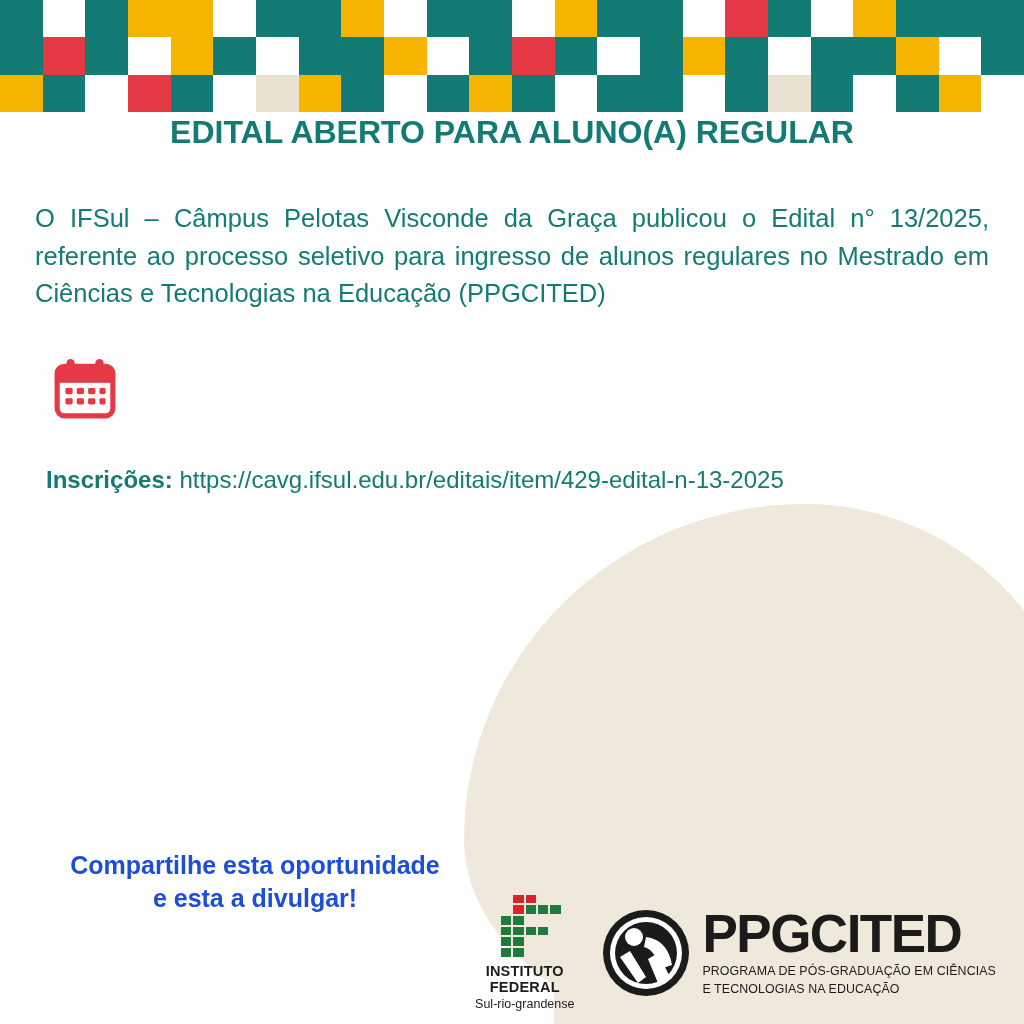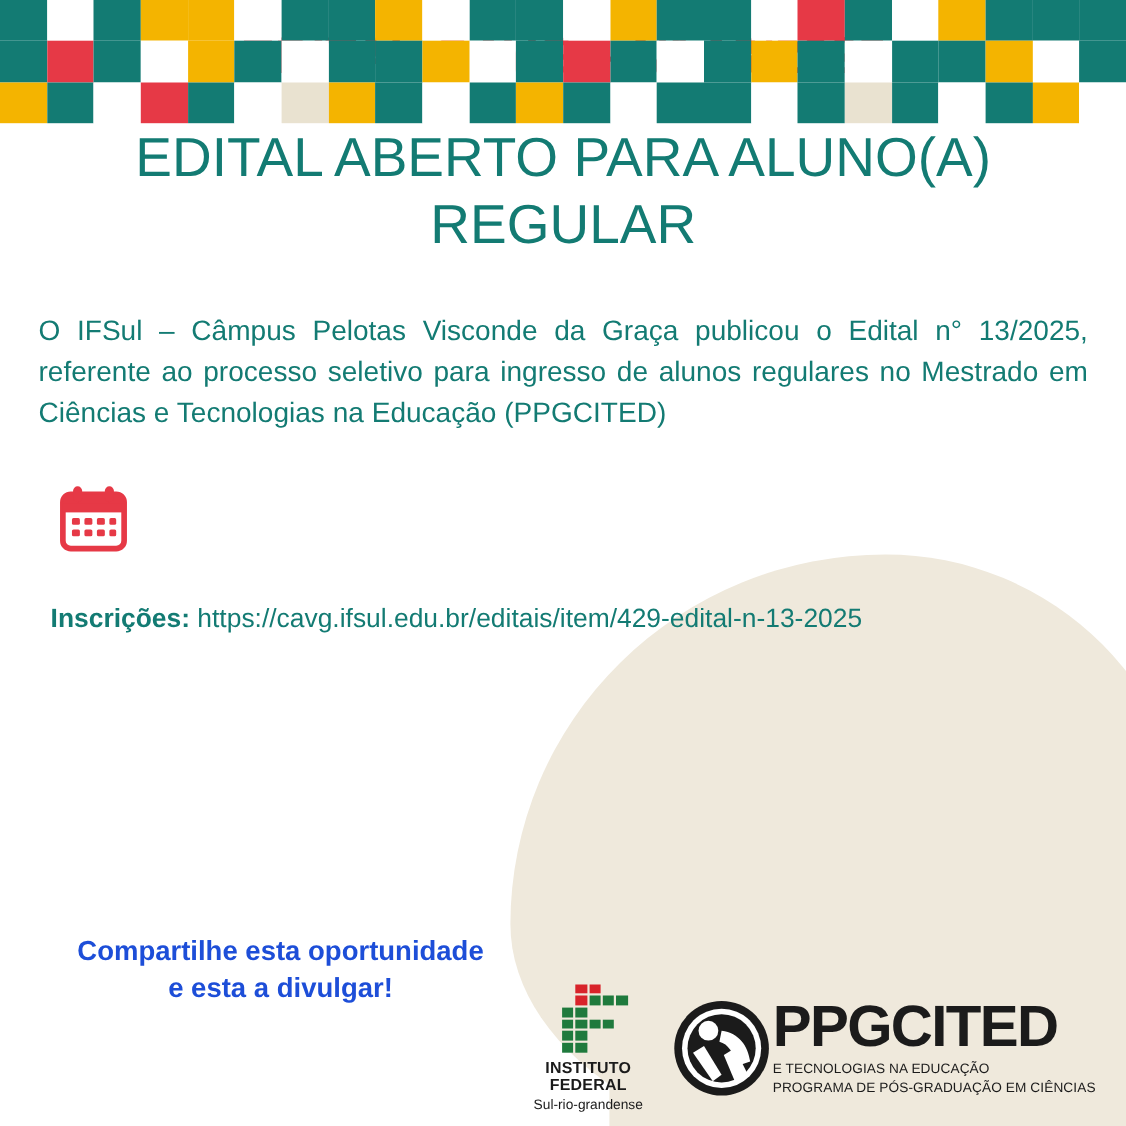--- a/index.html
+++ b/index.html
@@ -63,22 +63,22 @@
     text-align: center;
     color: #e63946;
     font-size: 47px;
     font-weight: bold;
     letter-spacing: -0.5px;
   }
   .title-teal {
     margin-top: 36px;
     text-align: center;
     color: #137b73;
-    font-size: 50px;
-    font-weight: normal;
+    font-size: 32px;
+    font-weight: bold;
     line-height: 1.22;
     padding: 0 50px;
   }
   .paragraph {
     margin: 48px 5px 0 5px;
     color: #137b73;
     font-size: 25.5px;
     line-height: 1.47;
     text-align: justify;
   }
@@ -151,20 +151,21 @@
   }
   .if-sub {
     font-size: 12.5px;
     line-height: 1.2;
     margin-top: 2px;
   }
 
   .ppg {
     display: flex;
     align-items: center;
+    gap: 10px;
   }
   .ppg-mark {
     width: 92px;
     height: 92px;
     position: relative;
   }
   .ppg-text .ppg-title {
     font-size: 53px;
     font-weight: bold;
     letter-spacing: -1.5px;
@@ -358,20 +359,20 @@
           <circle cx="46" cy="46" r="36" fill="#ffffff"></circle>
           <circle cx="46" cy="46" r="31" fill="#1b1b1b"></circle>
           <circle cx="34" cy="30" r="9" fill="#ffffff"></circle>
           <path d="M46 30 C62 32 70 44 72 58 L60 62 C57 50 52 42 44 40 Z" fill="#ffffff"></path>
           <path d="M30 44 L46 70 L38 76 L20 50 Z" fill="#ffffff"></path>
           <path d="M58 46 L70 70 L58 76 L48 52 Z" fill="#ffffff"></path>
         </svg>
       </div>
       <div class="ppg-text">
         <div class="ppg-title">PPGCITED</div>
+        <div class="ppg-sub">PROGRAMA DE PÓS-GRADUAÇÃO EM CIÊNCIAS</div>
         <div class="ppg-sub">E TECNOLOGIAS NA EDUCAÇÃO</div>
-        <div class="ppg-sub">PROGRAMA DE PÓS-GRADUAÇÃO EM CIÊNCIAS</div>
       </div>
     </div>
 
   </div>
 
 </div>
 
 </body></html>

